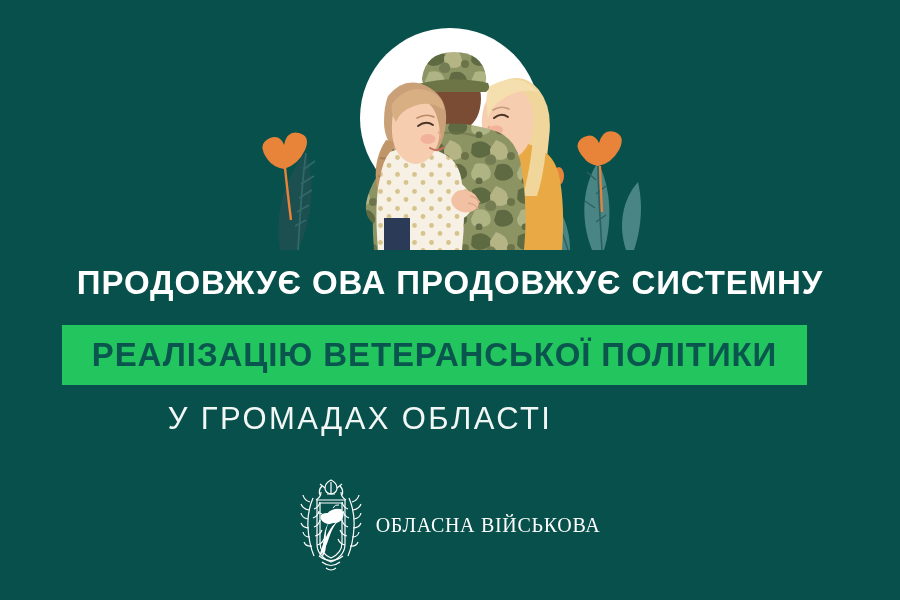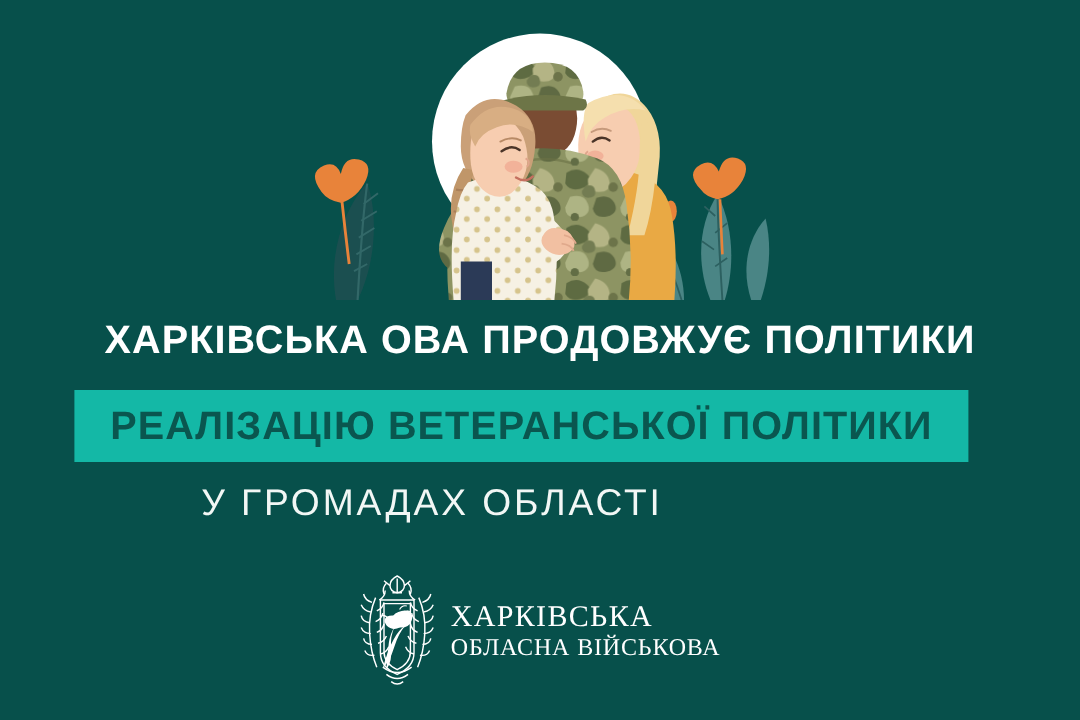--- a/index.html
+++ b/index.html
@@ -58,21 +58,21 @@
     line-height: 42px;
     white-space: nowrap;
   }
 
   .banner {
     position: absolute;
     left: 62px;
     top: 63px;
     width: 745px;
     height: 60px;
-    background: #14b8a6;
+    background: #22c55e;
     display: flex;
     align-items: center;
     justify-content: center;
   }
   .line2 {
     color: #0a564f;
     font-family: "Liberation Sans", sans-serif;
     font-weight: bold;
     font-size: 33px;
     letter-spacing: 0.9px;
@@ -275,21 +275,21 @@
           <path d="M190 148 q8 5 14 -1" stroke="#c4705f" stroke-width="2" fill="none" stroke-linecap="round"></path>
 
           <path d="M144 218 h 26 v 32 h -26 z" fill="#2b3a57"></path>
         </g>
       </g>
     </svg>
   </div>
 
   <div class="headline-block">
 
-    <div class="line1">ХАРКІВСЬКА ОВА ПРОДОВЖУЄ ПОЛІТИКИ</div>
+    <div class="line1">ПРОДОВЖУЄ ОВА ПРОДОВЖУЄ СИСТЕМНУ</div>
 
     <div class="banner">
       <div class="line2">РЕАЛІЗАЦІЮ ВЕТЕРАНСЬКОЇ ПОЛІТИКИ</div>
     </div>
 
     <div class="line3">У ГРОМАДАХ ОБЛАСТІ</div>
   </div>
 
   <div class="logo-lockup">
 
@@ -324,18 +324,17 @@
           <path d="M29 46 q-4 8 -3 18 q1 11 -4 18 q1 -14 2 -22 q1 -8 5 -14 z"></path>
         </g>
         <g fill="none" stroke="#ffffff" stroke-width="1">
           <path d="M35 36 q4 -4 7 -2 M33 32 q2 -4 6 -3"></path>
           <path d="M24 40 q-3 -4 -6 -3"></path>
         </g>
       </svg>
     </div>
 
     <div class="logo-text">
-      <div class="logo-line-1">ХАРКІВСЬКА</div>
       <div class="logo-line-2">ОБЛАСНА ВІЙСЬКОВА</div>
     </div>
   </div>
 
 </div>
 
 </body></html>

